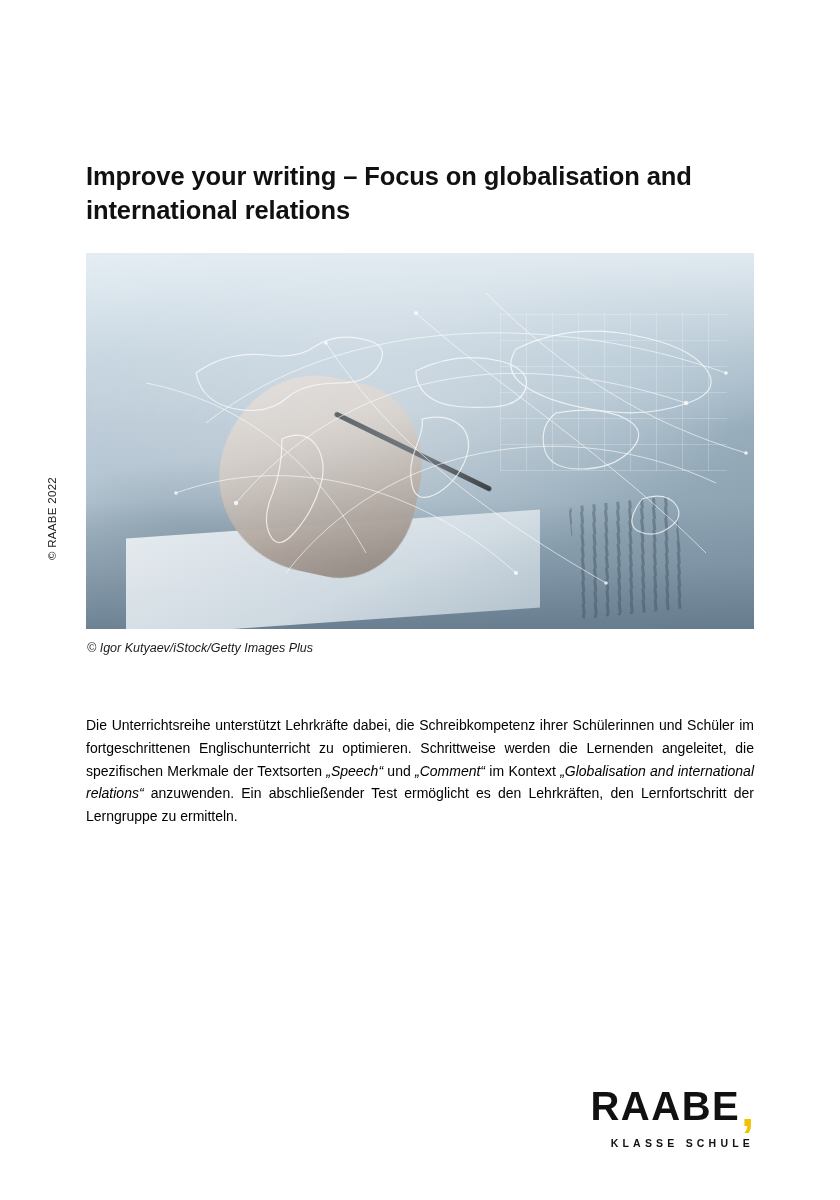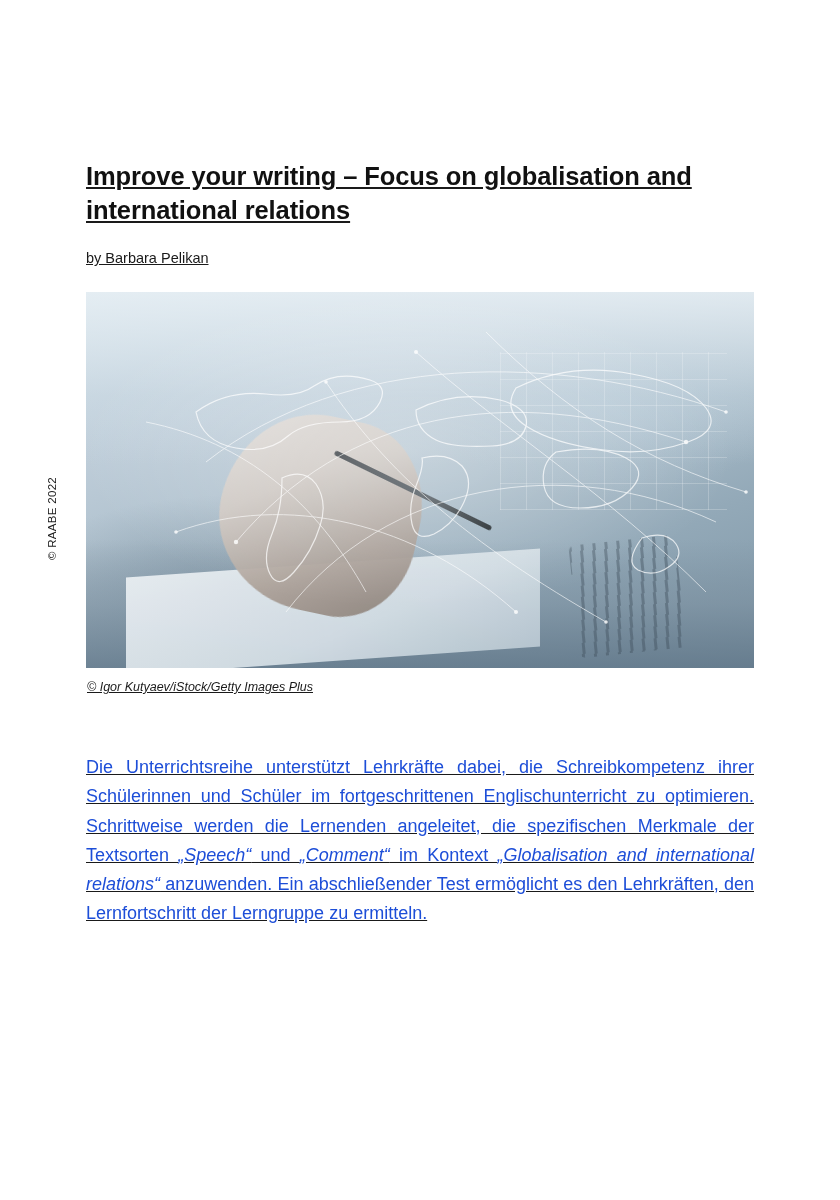--- a/index.html
+++ b/index.html
@@ -32,21 +32,20 @@
     letter-spacing: 0.3px;
     color: #1a1a1a;
     white-space: nowrap;
   }
 
   .content {
     position: absolute;
     left: 86px;
     top: 0;
     width: 668px;
-    text-decoration: underline;
   }
 
   .doc-title {
     margin: 0;
     padding-top: 160px;
     font-size: 25.5px;
     line-height: 1.32;
     font-weight: bold;
     letter-spacing: -0.1px;
     color: #111111;
@@ -164,24 +163,24 @@
     margin: 1px;
     padding-top: 11px;
     font-size: 12.5px;
     font-style: italic;
     color: #1a1a1a;
   }
 
   .abstract {
     margin: 0;
     padding-top: 58px;
-    font-size: 18px;
+    font-size: 14px;
     line-height: 1.62;
     text-align: justify;
-    color: #1d4ed8;
+    color: #000000;
   }
   .abstract em { font-style: italic; }
 
   
   .logo {
     position: absolute;
     right: 86px;
     bottom: 52px;
     text-align: right;
     line-height: 1;
@@ -214,21 +213,20 @@
 <body>
 
 <div class="page">
 
   <div class="side-copyright">© RAABE 2022</div>
 
   <div class="content">
 
     <h1 class="doc-title">Improve your writing – Focus on globalisation and international relations</h1>
 
-    <p class="doc-author">by Barbara Pelikan</p>
 
     <div class="hero-wrap">
       <div class="hero"></div>
       <div class="hero-blur-top"></div>
       <div class="hero-desk"></div>
       <div class="hero-paper"></div>
       <div class="hero-spiral"></div>
       <div class="hero-hand"></div>
       <div class="hero-pen"></div>
       <div class="hero-grid"></div>
@@ -268,14 +266,20 @@
       </div>
       <div class="hero-veil"></div>
     </div>
 
     <p class="img-credit">© Igor Kutyaev/iStock/Getty Images Plus</p>
 
     <p class="abstract"><span>Die Unterrichtsreihe unterstützt Lehrkräfte dabei, die Schreibkompetenz ihrer Schülerinnen und Schüler im fortgeschrittenen Englischunterricht zu optimieren. Schrittweise werden die Lernenden angeleitet, die spezifischen Merkmale der Textsorten </span><em>„Speech“</em><span> und </span><em>„Comment“</em><span> im Kontext </span><em>„Globalisation and international relations“</em><span> anzuwenden. Ein abschließender Test ermöglicht es den Lehrkräften, den Lernfortschritt der Lerngruppe zu ermitteln.</span></p>
 
   </div>
 
+  <div class="logo">
+    <div>
+      <span class="logo-word">RAABE</span><span class="logo-comma">,</span>
+    </div>
+    <div class="logo-sub">KLASSE SCHULE</div>
+  </div>
 
 </div>
 
 </body></html>

